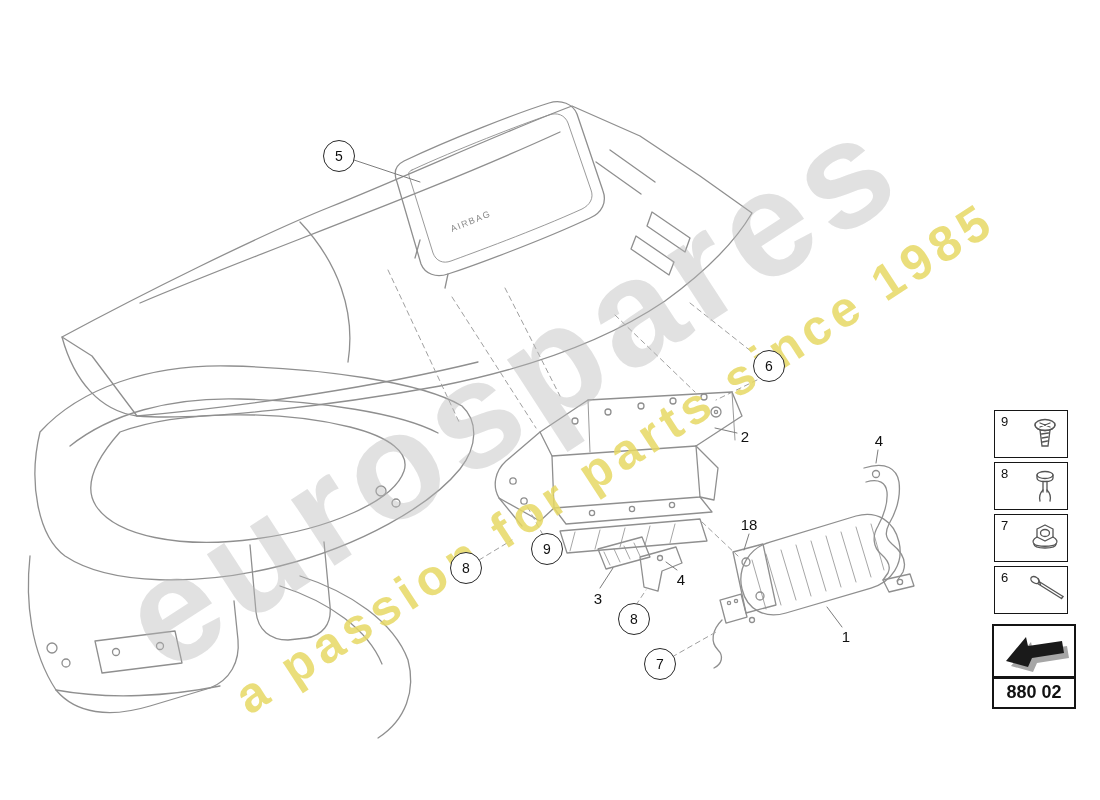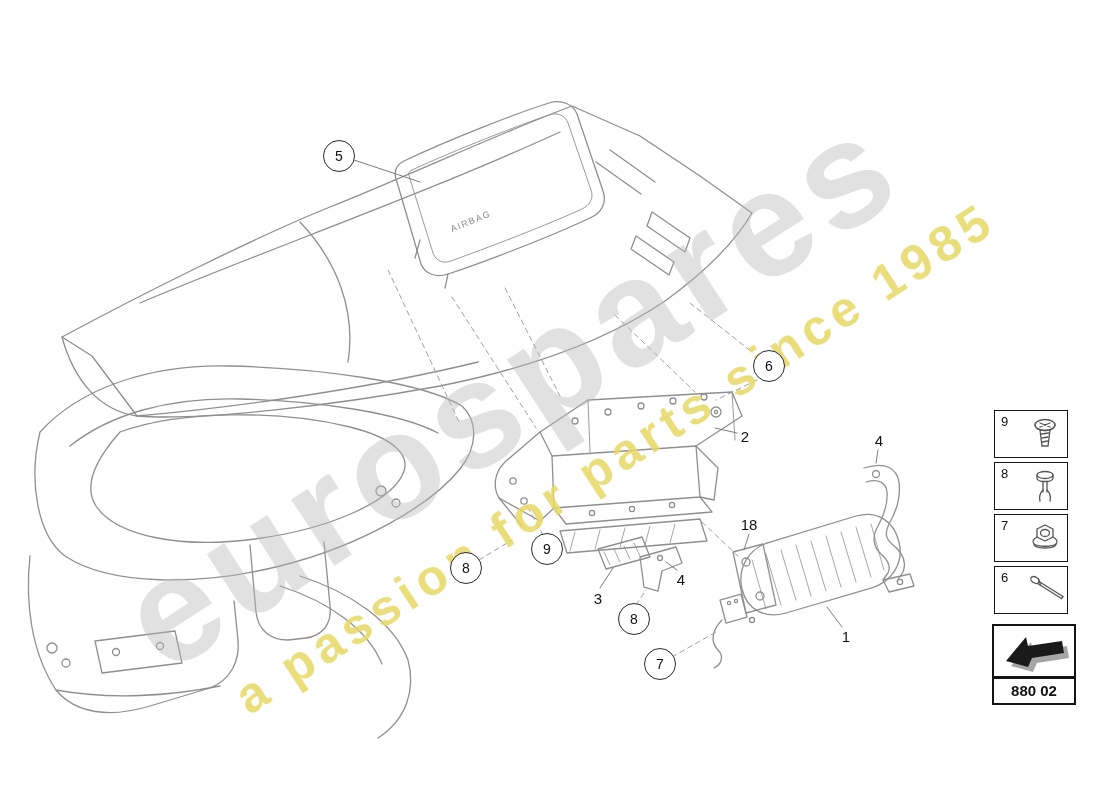--- a/index.html
+++ b/index.html
@@ -17,21 +17,21 @@
       border-radius:50%;background:#fff;display:flex;align-items:center;justify-content:center;
       font-size:14px;color:#111;transform:translate(-50%,-50%);cursor:pointer;}
   .num{position:absolute;z-index:3;font-size:15px;color:#111;transform:translate(-50%,-50%);cursor:pointer;}
   .legend{position:absolute;left:994px;top:410px;z-index:4;display:flex;flex-direction:column;gap:4px;}
   .cell{width:72px;height:46px;border:1.5px solid #161616;background:#fff;position:relative;cursor:pointer;}
   .cell .n{position:absolute;left:6px;top:3px;font-size:13px;color:#111;}
   .cell svg{position:absolute;right:2px;top:3px;}
   .codebox{position:absolute;left:992px;top:624px;z-index:4;width:80px;border:2px solid #141414;background:#fff;cursor:pointer;}
   .codebox .arrow{display:block;margin:3px auto 0;}
   .codebox .bar{height:0;border-top:3px solid #141414;margin-top:1px;}
-  .codebox .label{text-align:center;font-weight:bold;font-size:15px;color:#111;padding:3px 0 4px;}
+  .codebox .label{text-align:center;font-weight:bold;font-size:18px;color:#111;padding:3px 0 4px;}
 </style>
 </head>
 <body>
 
 <div class="stage">
 
   <svg class="art" width="1100" height="800" viewBox="0 0 1100 800">
     <g stroke="#8f8f8f" fill="none" stroke-width="1.3" stroke-linecap="round" stroke-linejoin="round">
 
       <g>

